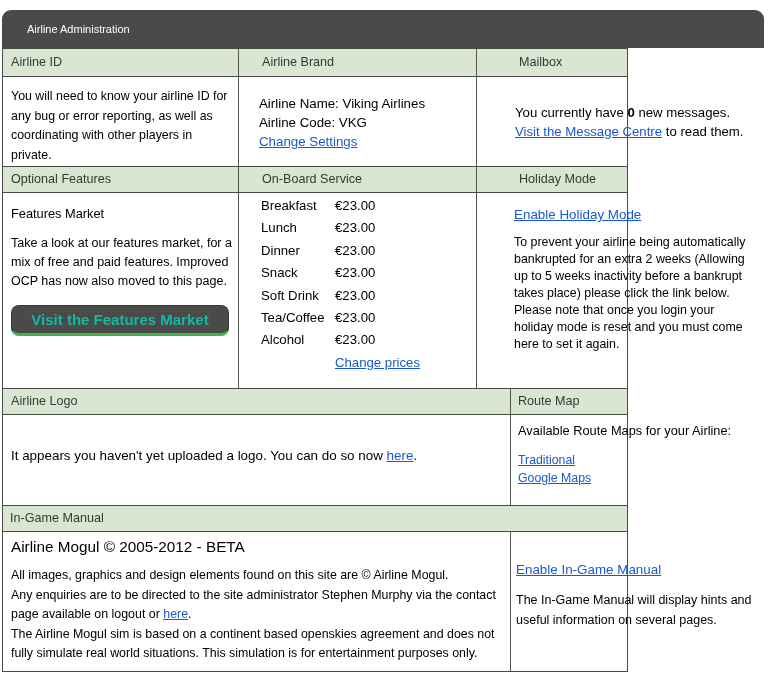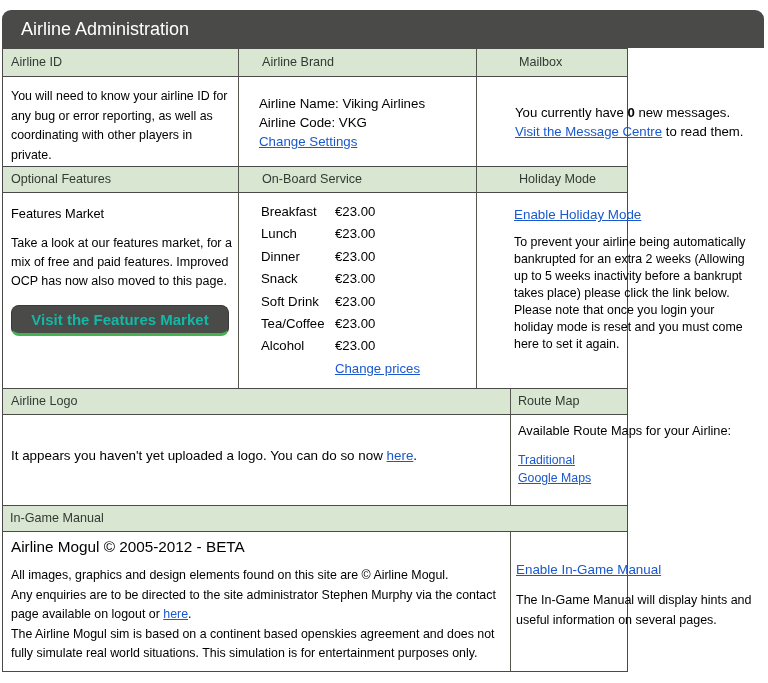--- a/index.html
+++ b/index.html
@@ -4,21 +4,21 @@
 <style>
   * { box-sizing: border-box; margin: 0; padding: 0; }
   body { margin: 0; background: #ffffff; }
   .page {
     position: relative; width: 768px; height: 683px; background: #ffffff;
     font-family: "Liberation Sans", sans-serif; color: #000; overflow: hidden;
   }
   .panel { position: absolute; left: 2px; top: 10px; width: 762px; }
   .titlebar {
     height: 38px; background: #4a4a48; border-radius: 9px 9px 0 0;
-    color: #ffffff; font-size: 18px; line-height: 38px; padding-left: 19px;
+    color: #ffffff; font-size: 11px; line-height: 38px; padding-left: 25px;
   }
   .pbody { border: 1px solid #4a4a48; border-top: none; width: 626px; background: #fff; }
 
   
   .gbar { display: grid; background: #d9e7d2; border-top: 1px solid #4a4a48; border-bottom: 1px solid #4a4a48; }
   .gbar.h29 { height: 29px; }
   .gbar.h27 { height: 27px; }
   .gbar.h29 .gcell { line-height: 27px; }
   .gbar.h27 .gcell { line-height: 25px; }
   .gcell { font-size: 12.6px; color: #333a33; border-right: 1px solid #55564f; overflow: hidden; white-space: nowrap; }
@@ -52,21 +52,21 @@
   .cell-features { padding: 13px 8px 12px 8px; }
   .features-sub { font-size: 12.8px; }
   .features-body { margin-top: 13px; font-size: 12.5px; line-height: 19px; width: 226px; }
   .features-btn {
     display: block; margin-top: 14px; width: 218px; height: 31px;
     background: #4a4a48; color: #14b8a6; font-weight: bold; font-size: 15px;
     text-align: center; line-height: 26px; border: 1px solid #3a3a38;
     border-bottom: 3px solid #44b24e; border-radius: 8px; cursor: pointer;
     font-family: "Liberation Sans", sans-serif;
   }
-  .cell-prices { padding: 8px 0 0 22px; font-size: 13.2px; }
+  .cell-prices { padding: 2px 0 0 22px; font-size: 13.2px; }
   .price-row { display: flex; line-height: 22.4px; }
   .p-label { width: 74px; }
   .change-prices { display: inline-block; margin-left: 74px; margin-top: 3px; font-size: 13.2px; }
   .cell-holiday { padding: 12px 8px 0 37px; }
   .holiday-link { font-size: 13.4px; }
   .holiday-body { margin-top: 11px; font-size: 12.4px; line-height: 17px; }
 
   
   .cell-logo { padding: 33px 10px 0 8px; font-size: 13.4px; }
   .cell-routemap { padding: 8px 8px 0 7px; font-size: 12.8px; }

